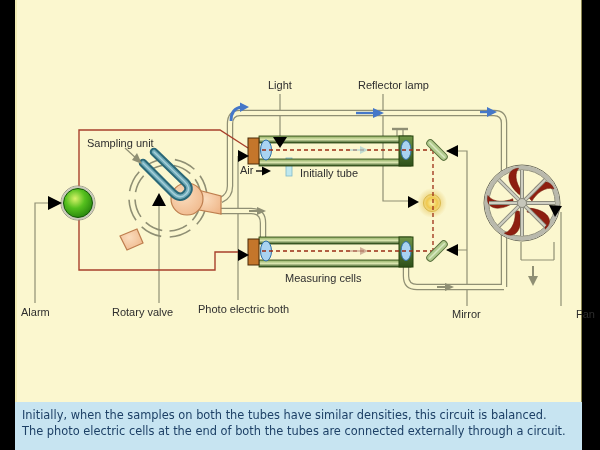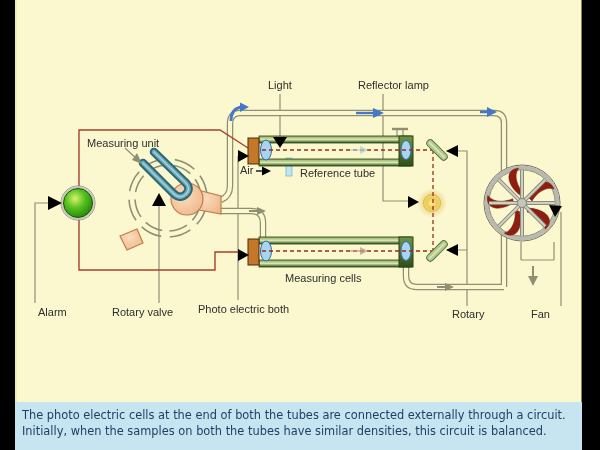--- a/index.html
+++ b/index.html
@@ -205,27 +205,27 @@
         <path d="M437,287 L446,287" stroke="#8F8F74" stroke-width="2" fill="none"></path>
         <polygon points="454,287 445,283 445,291" fill="#8F8F74"></polygon>
         <path d="M533,266 L533,277" stroke="#8F8F74" stroke-width="2" fill="none"></path>
         <polygon points="533,286 528,276 538,276" fill="#8F8F74"></polygon>
       </g>
     </g>
   </svg>
 
   <div class="lbl" style="left:268px;top:79px">Light</div>
   <div class="lbl" style="left:358px;top:79px">Reflector lamp</div>
-  <div class="lbl" style="left:87px;top:137px">Measuring unit</div>
+  <div class="lbl" style="left:87px;top:137px">Sampling unit</div>
   <div class="lbl" style="left:240px;top:164px">Air</div>
-  <div class="lbl" style="left:300px;top:167px">Reference tube</div>
+  <div class="lbl" style="left:300px;top:167px">Initially tube</div>
   <div class="lbl" style="left:285px;top:272px">Measuring cells</div>
-  <div class="lbl" style="left:38px;top:306px">Alarm</div>
+  <div class="lbl" style="left:21px;top:306px">Alarm</div>
   <div class="lbl" style="left:112px;top:306px">Rotary valve</div>
   <div class="lbl" style="left:198px;top:303px">Photo electric both</div>
-  <div class="lbl" style="left:452px;top:308px">Rotary</div>
-  <div class="lbl" style="left:531px;top:308px">Fan</div>
+  <div class="lbl" style="left:452px;top:308px">Mirror</div>
+  <div class="lbl" style="left:576px;top:308px">Fan</div>
 
   <div class="caption">
+    <div>Initially, when the samples on both the tubes have similar densities, this circuit is balanced.</div>
     <div>The photo electric cells at the end of both the tubes are connected externally through a circuit.</div>
-    <div>Initially, when the samples on both the tubes have similar densities, this circuit is balanced.</div>
   </div>
 </div>
 
 </body></html>

